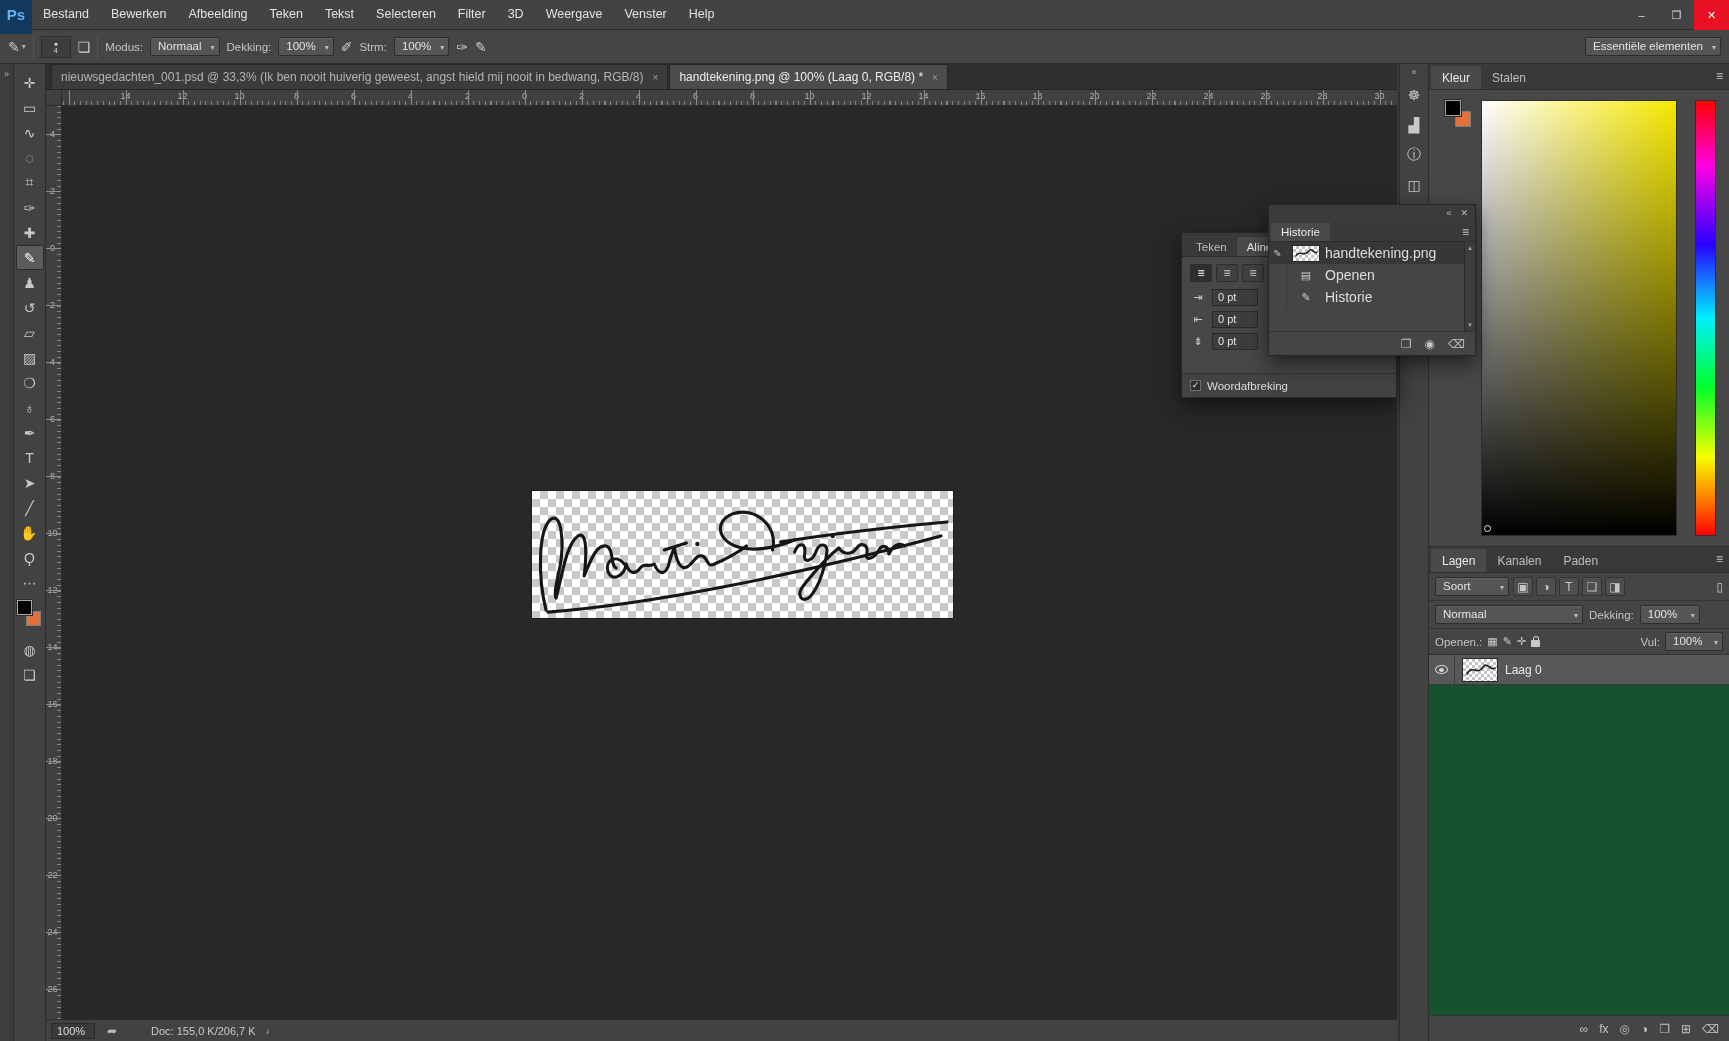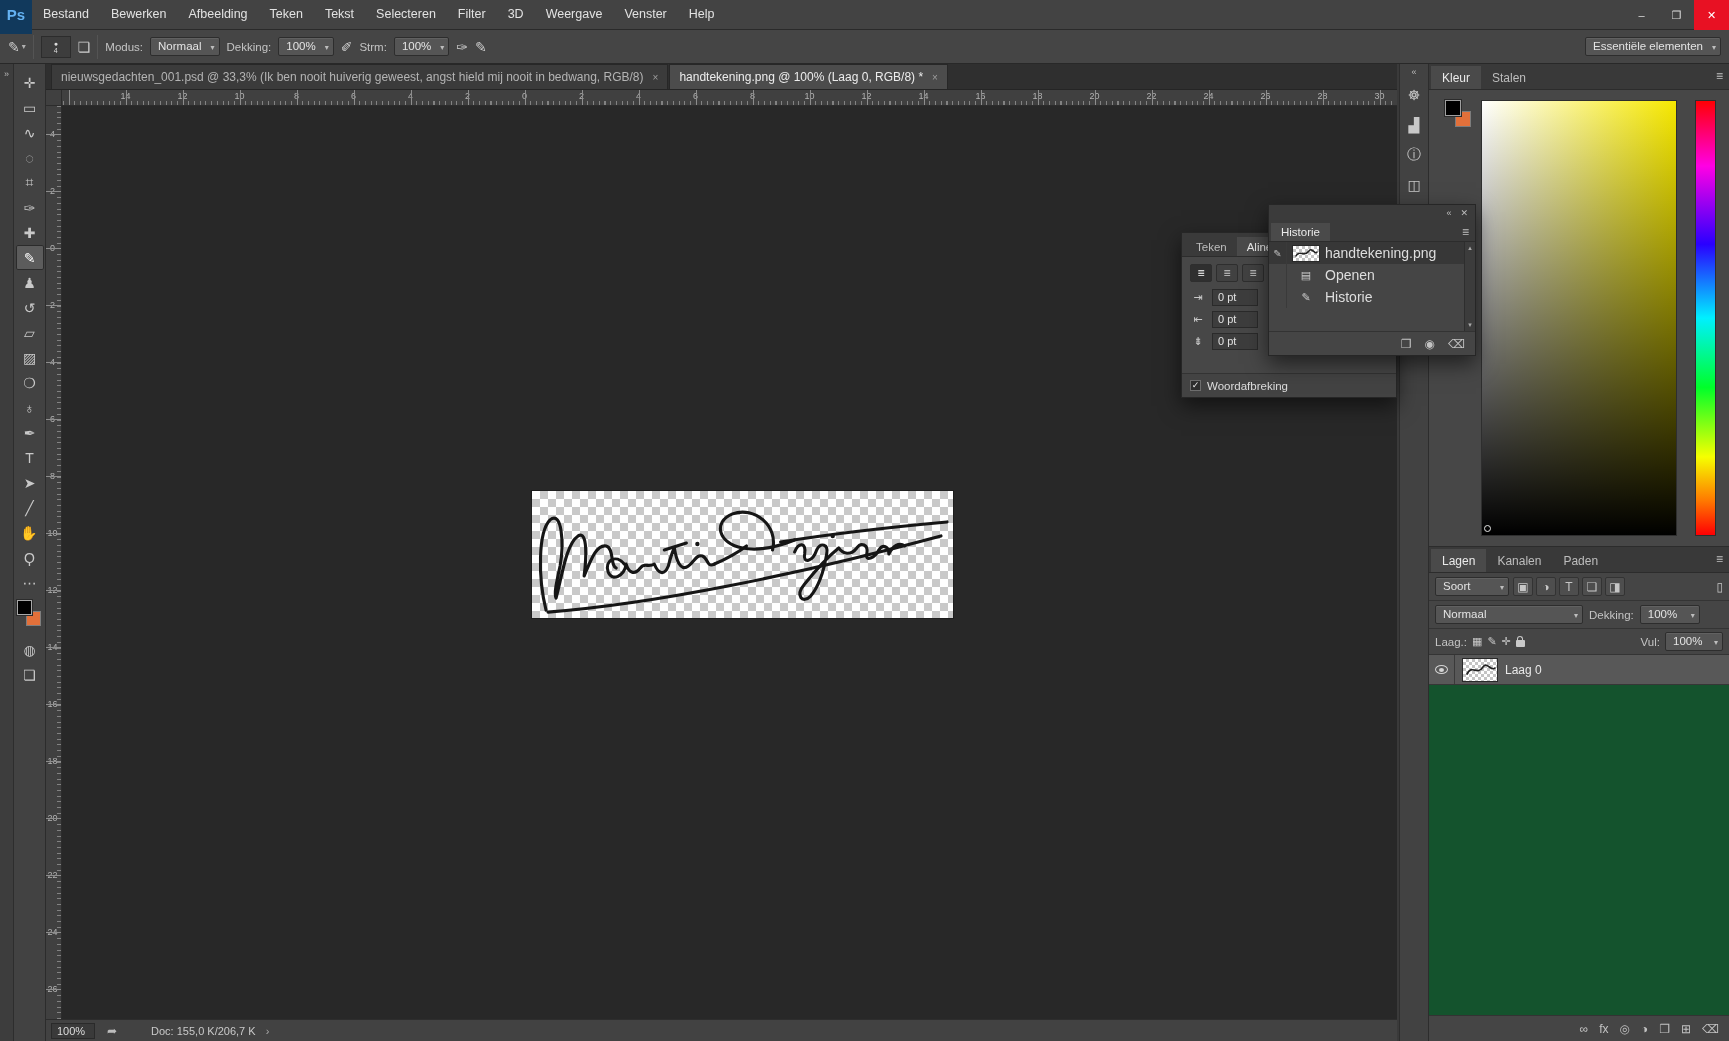--- a/index.html
+++ b/index.html
@@ -478,21 +478,21 @@
               <span>Normaal</span>
               <span class="arr">▾</span>
             </span>
             <span class="opt-label">Dekking:</span>
             <span class="dd" style="width:60px;">
               <span>100%</span>
               <span class="arr">▾</span>
             </span>
           </div>
           <div class="lock-row">
-            <span class="opt-label">Laag.:</span>
+            <span class="opt-label">Openen.:</span>
             <div class="lock-host">
                 <span class="lock-glyph">▦</span>
                 <span class="lock-glyph">✎</span>
                 <span class="lock-glyph">✛</span>
               </div>
             <span class="padlock"></span>
             <span class="opt-label" style="margin-left:auto;">Vul:</span>
             <span class="dd" style="width:58px;">
               <span>100%</span>
               <span class="arr">▾</span>

